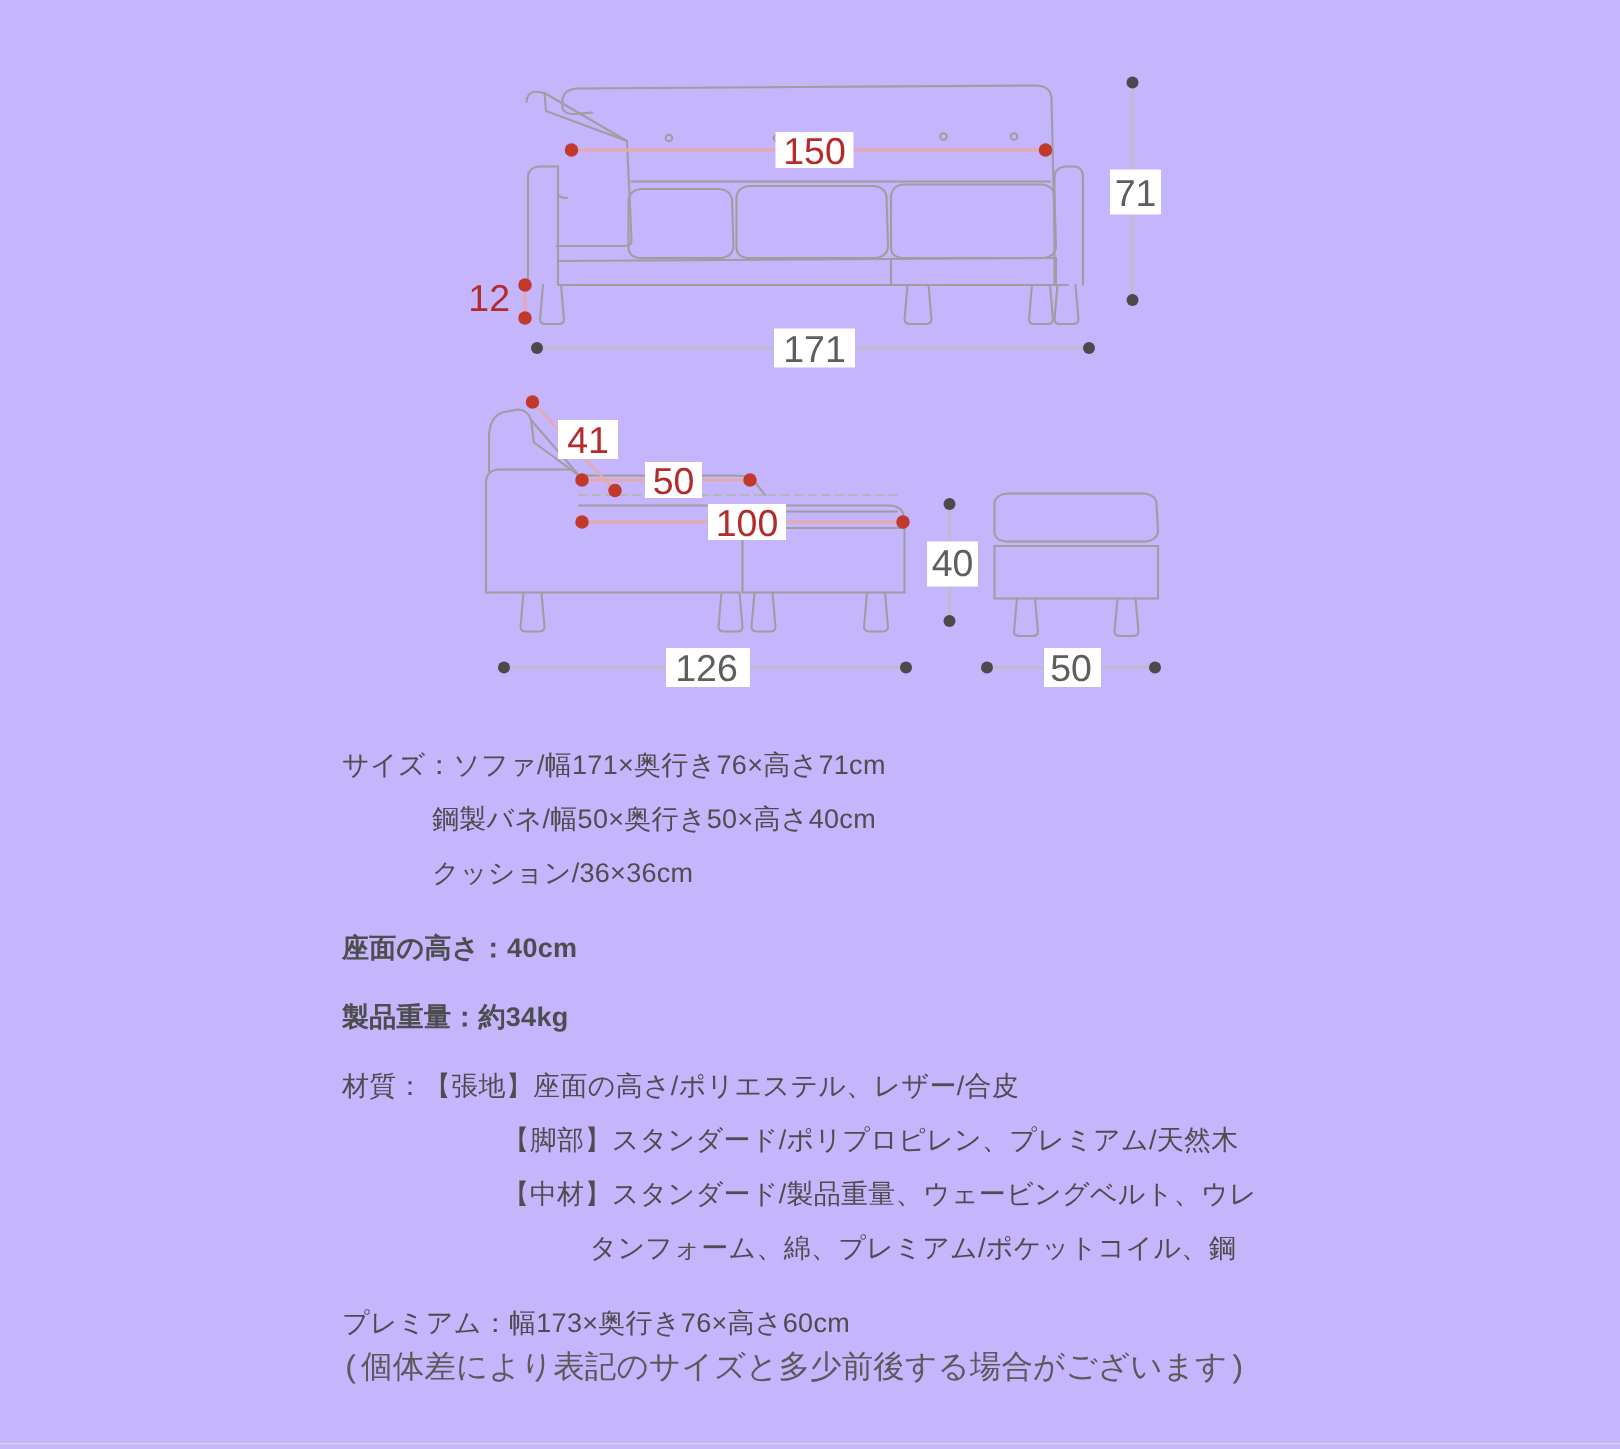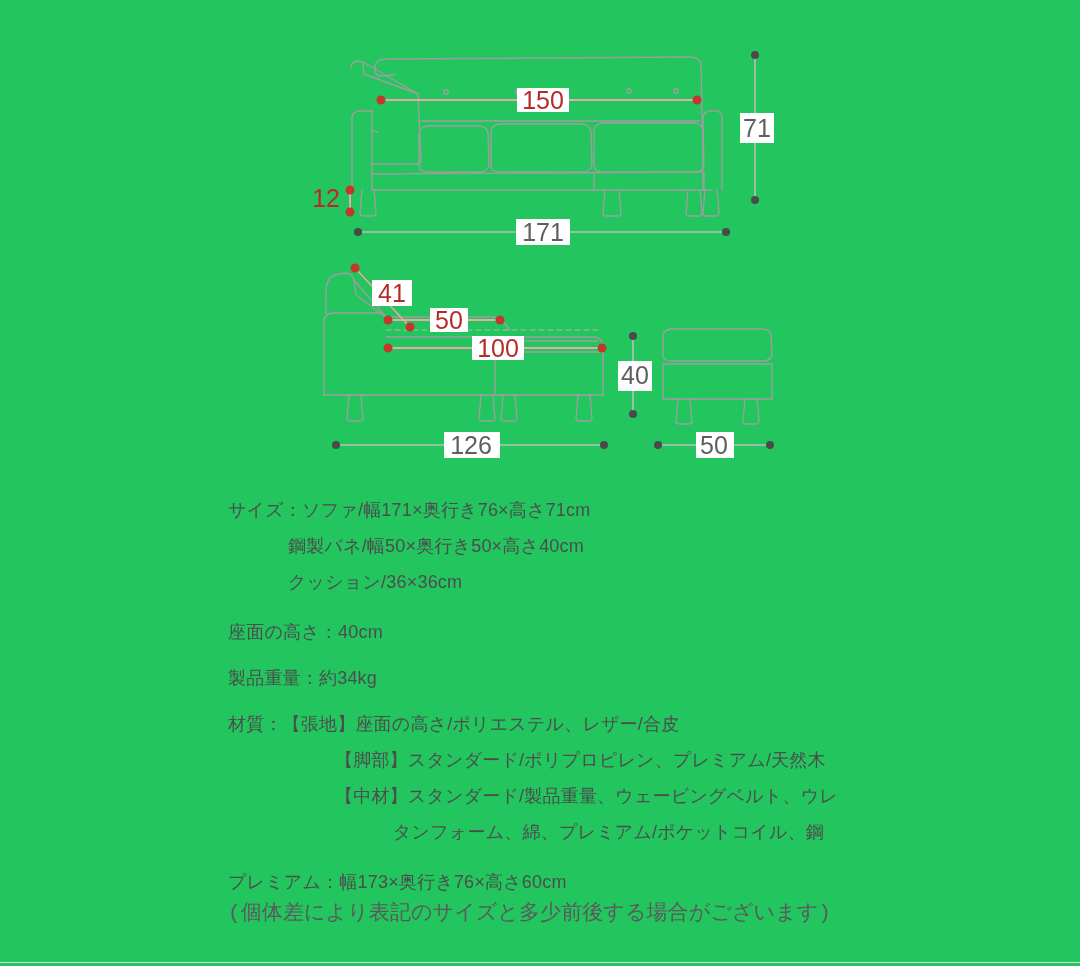--- a/index.html
+++ b/index.html
@@ -15,21 +15,21 @@
     overflow: hidden;
     font-family: "Liberation Sans", "DejaVu Sans", sans-serif;
     color: #4a4a4a;
     -webkit-font-smoothing: antialiased;
   }
 
   #page {
     position: relative;
     width: 1080px;
     height: 966px;
-    background: #22c55e;
+    background: #c4b5fd;
   }
 
   
   #diagram-area {
     position: absolute;
     left: 0;
     top: 0;
     width: 1080px;
     height: 480px;
   }
@@ -56,21 +56,21 @@
     font-size: 18px;
     line-height: 36px;
     color: #4d4d4d;
     letter-spacing: 0.2px;
   }
   .spec-row.indent-1 { padding-left: 60px; }
   .spec-row.indent-2 { padding-left: 107px; }
   .spec-row.indent-3 { padding-left: 165px; }
 
   .spec-group { margin-bottom: 14px; }
-  .spec-group.tight { margin-bottom: 10px; }
+  .spec-group.tight { margin-bottom: 10px; font-weight: bold; }
 
   .note-row {
     display: block;
     white-space: nowrap;
     font-size: 21px;
     line-height: 28px;
     color: #5a5a5a;
     letter-spacing: 0.1px;
     font-family: Liberation Mono, monospace;
   }

